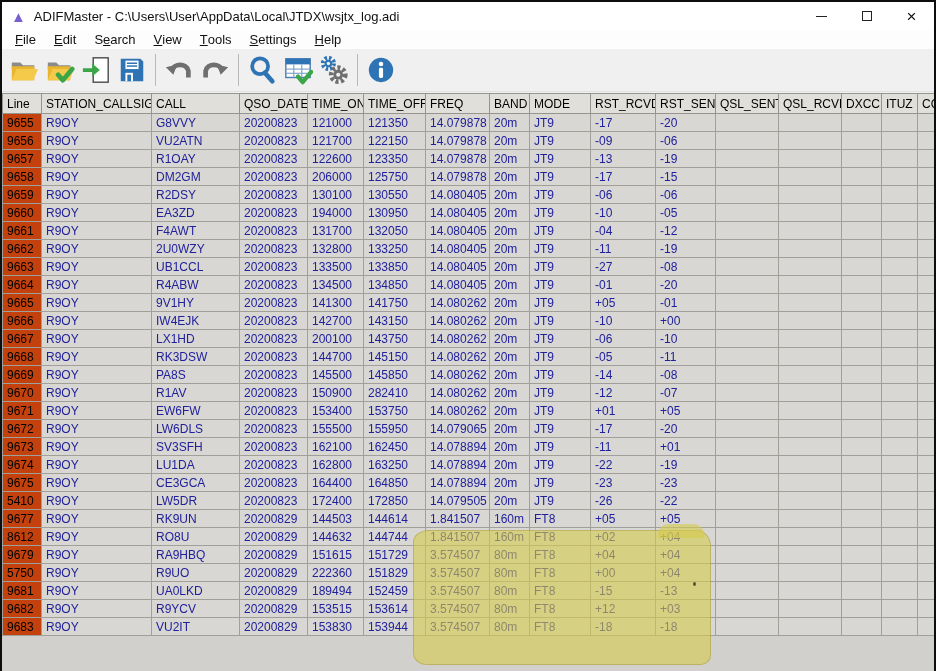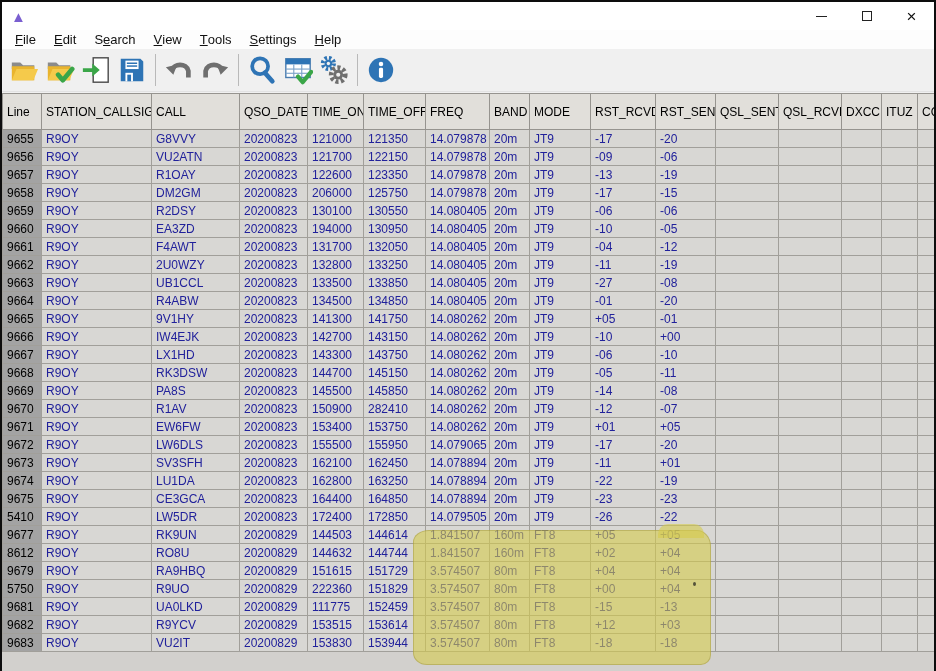--- a/index.html
+++ b/index.html
@@ -21,25 +21,25 @@
   .menubar { position:absolute; top:28px; left:0; right:0; height:19px; background:#fdfdfd; display:flex; align-items:center; padding-left:4px; }
   .menu-item { font-size:13px; color:#111; padding:0 9px; height:100%; display:flex; align-items:center; }
   .menu-item u { text-decoration:underline; }
   
   .toolbar { position:absolute; top:47px; left:0; right:0; height:43px; background:#f0f0f0; display:flex; align-items:center; padding-left:4px; border-bottom:1px solid #e2e2e2; }
   .tool-btn { width:36px; height:36px; display:flex; align-items:center; justify-content:center; }
   .tool-sep { width:1px; height:32px; background:#b9b9b9; margin:0 5px; }
   
   .tablewrap { position:absolute; top:91px; left:0; right:0; bottom:0; background:#d2d0cd; overflow:hidden; }
   table { border-collapse:collapse; table-layout:fixed; width:945px; }
-  th { font-weight:400; text-align:left; font-size:12px; height:36px; padding:0 18px 0 4px;
+  th { font-weight:400; text-align:left; font-size:12px; height:20px; padding:0 18px 0 4px;
        background:#e1dfda; border:1px solid #96948f; color:#000; white-space:nowrap; overflow:hidden; }
   td { font-size:12px; height:18px; padding:0 2px 0 4px; background:#d8d7d4; border:1px solid #a19f9a;
        color:#21219b; white-space:nowrap; overflow:hidden; }
-  td.linecell { background:#a3a3a3; color:#000; }
+  td.linecell { background:#c2410c; color:#000; }
   
   .highlight-overlay {
     position:absolute; left:411px; top:437px; width:298px; height:135px;
     background:rgba(213,203,77,0.60);
     border:1px solid rgba(140,128,40,0.35);
     border-radius:16px 14px 10px 14px / 12px 16px 10px 12px;
     pointer-events:none;
   }
   .highlight-overlay::before {
     content:""; position:absolute; right:6px; top:-7px; width:46px; height:14px;
@@ -47,20 +47,21 @@
   }
   .stray-dot { position:absolute; left:691px; top:489px; width:3px; height:4px; background:#55523a; border-radius:50%; pointer-events:none; }
 </style>
 </head>
 <body>
 
 <div class="window">
 
   <div class="titlebar">
     <span class="logo">▲</span>
+    <span class="title">ADIFMaster - C:\Users\User\AppData\Local\JTDX\wsjtx_log.adi</span>
     <div class="win-controls">
       <span class="win-btn">
           <span class="min-glyph"></span>
         </span>
       <span class="win-btn">
           <span class="max-glyph"></span>
         </span>
       <span class="win-btn">
           <span class="close-glyph">×</span>
         </span>
@@ -417,21 +418,21 @@
             <td></td>
             <td></td>
             <td></td>
             <td></td>
           </tr>
           <tr>
             <td class="linecell">9667</td>
             <td>R9OY</td>
             <td>LX1HD</td>
             <td>20200823</td>
-            <td>143300</td>
+            <td>200100</td>
             <td>143750</td>
             <td>14.080262</td>
             <td>20m</td>
             <td>JT9</td>
             <td>-06</td>
             <td>-10</td>
             <td></td>
             <td></td>
             <td></td>
             <td></td>
@@ -669,21 +670,21 @@
             <td></td>
             <td></td>
             <td></td>
             <td></td>
           </tr>
           <tr>
             <td class="linecell">9681</td>
             <td>R9OY</td>
             <td>UA0LKD</td>
             <td>20200829</td>
-            <td>111775</td>
+            <td>189494</td>
             <td>152459</td>
             <td>3.574507</td>
             <td>80m</td>
             <td>FT8</td>
             <td>-15</td>
             <td>-13</td>
             <td></td>
             <td></td>
             <td></td>
             <td></td>

